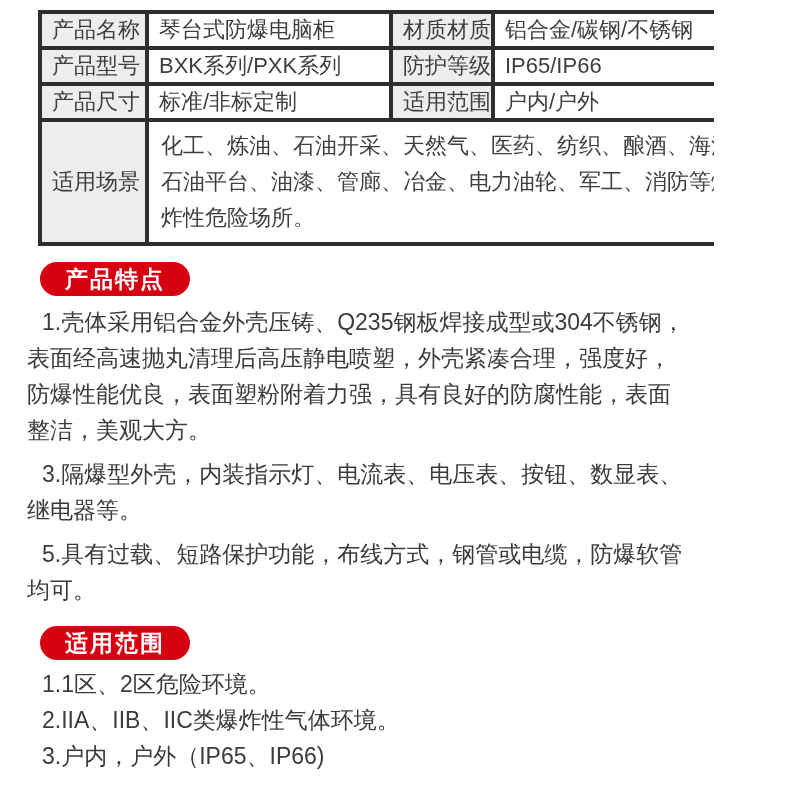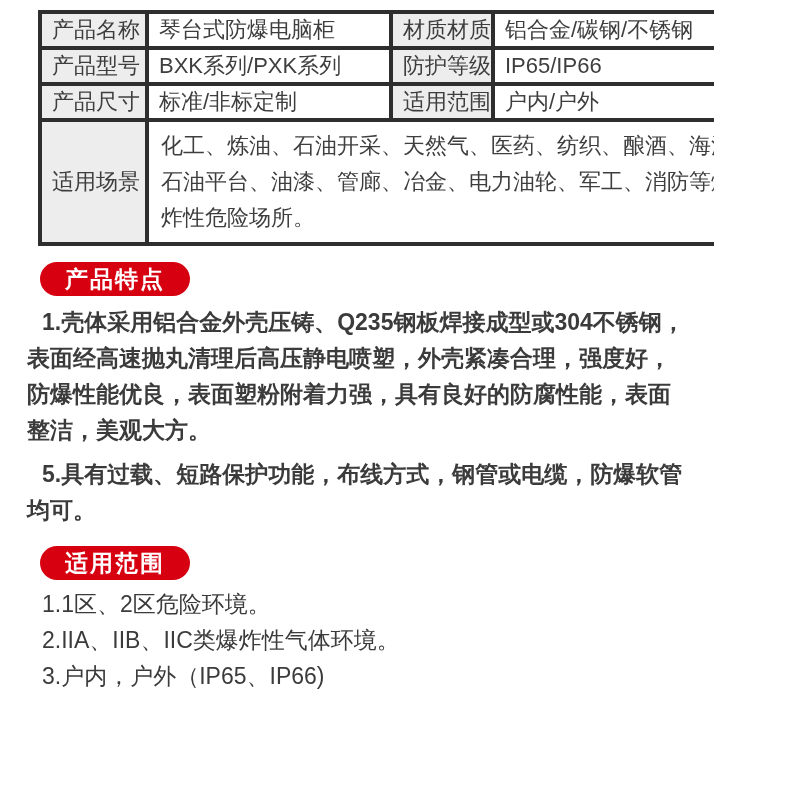--- a/index.html
+++ b/index.html
@@ -56,21 +56,21 @@
     background: #d70011;
     color: #ffffff;
     font-size: 23px;
     font-weight: bold;
     letter-spacing: 2px;
   }
   .badge-features { margin-top: 16px; }
   .badge-scope { margin-top: 10px; }
 
   
-  .features-list { margin-top: 8px; padding: 0 22px 0 27px; font-weight: bold; }
+  .features-list { margin-top: 8px; padding: 0 22px 0 27px; }
   .features-list .para {
     font-size: 23px;
     line-height: 36px;
     text-indent: 15px;
     color: #3b3b3b;
     margin-bottom: 8px;
   }
   .scope-list { margin-top: 6px; padding: 0 22px 0 27px; }
   .scope-list .line {
     font-size: 23px;
@@ -116,20 +116,21 @@
       </tr>
     </tbody>
   </table>
 
   <div>
     <span class="badge badge-features">产品特点</span>
   </div>
 
   <div class="features-list">
     <div class="para">1.壳体采用铝合金外壳压铸、Q235钢板焊接成型或304不锈钢，表面经高速抛丸清理后高压静电喷塑，外壳紧凑合理，强度好，防爆性能优良，表面塑粉附着力强，具有良好的防腐性能，表面整洁，美观大方。</div>
+    <div class="para">3.隔爆型外壳，内装指示灯、电流表、电压表、按钮、数显表、继电器等。</div>
     <div class="para">5.具有过载、短路保护功能，布线方式，钢管或电缆，防爆软管均可。</div>
   </div>
 
   <div>
     <span class="badge badge-scope">适用范围</span>
   </div>
 
   <div class="scope-list">
     <div class="line">1.1区、2区危险环境。</div>
     <div class="line">2.IIA、IIB、IIC类爆炸性气体环境。</div>

